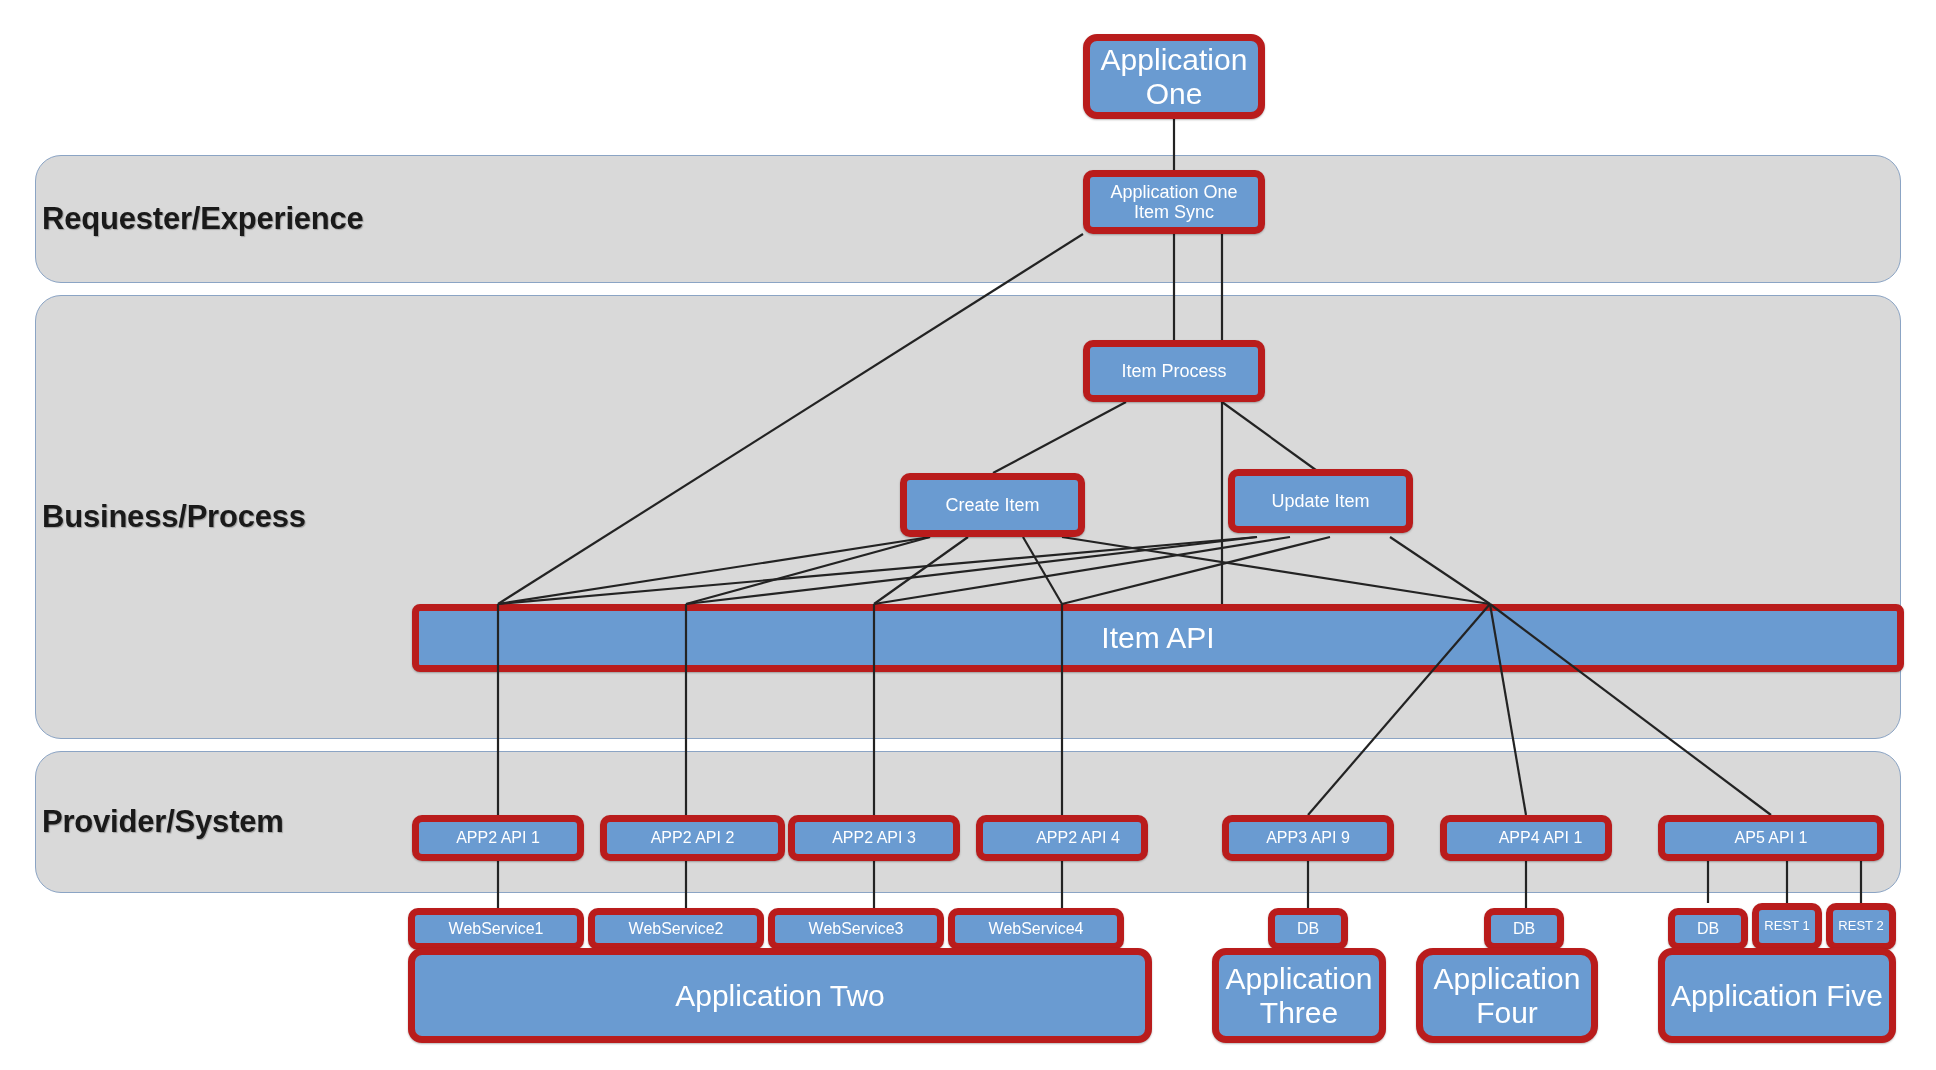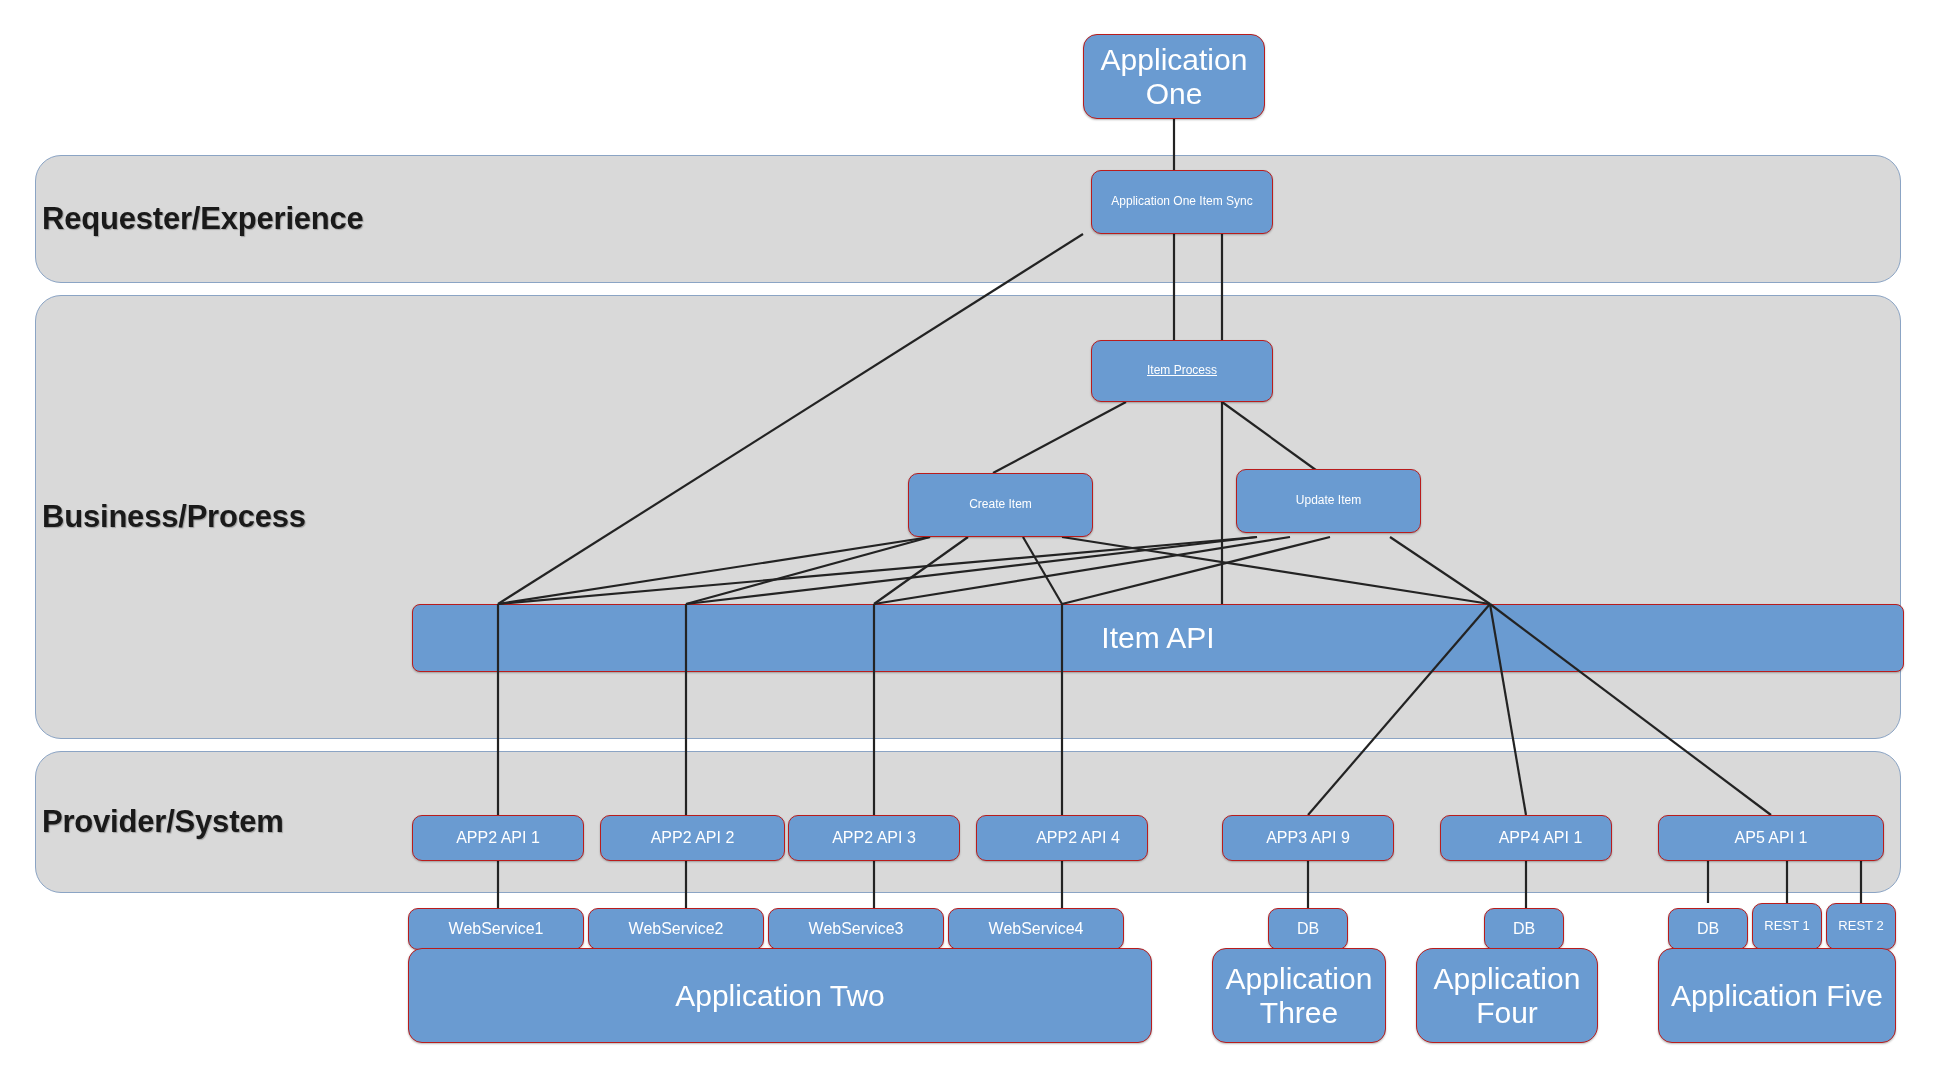--- a/index.html
+++ b/index.html
@@ -32,35 +32,35 @@
     color: #1a1a1a;
     letter-spacing: -0.2px;
     white-space: nowrap;
     transform: translateY(-50%);
     text-shadow: 1px 1px 1px rgba(0,0,0,0.25);
   }
   
   .node {
     position: absolute;
     background: #6a9bd1;
-    border: 1px solid #b91c1c;
+    border: 7px solid #b91c1c;
     border-radius: 10px;
     box-sizing: border-box;
     display: flex;
     align-items: center;
     justify-content: center;
     text-align: center;
     color: #ffffff;
     line-height: 1.12;
     box-shadow: 0 1px 2px rgba(0,0,0,0.28);
     z-index: 5;
     padding: 0 4px;
   }
   .node.big  { font-size: 30px; border-radius: 14px; }
-  .node.med  { font-size: 12px; margin-left: 8px; }
+  .node.med  { font-size: 18px; }
   .node.sml  { font-size: 16px; }
   .node.tiny { font-size: 13px; }
   .node.bar  { font-size: 30px; border-radius: 8px; z-index: 3; }
   
   #wires {
     position: absolute;
     left: 0; top: 0;
     width: 1936px;
     height: 1070px;
     z-index: 4;
@@ -113,21 +113,21 @@
       <line x1="1308" y1="861" x2="1308" y2="908"></line>
       <line x1="1526" y1="861" x2="1526" y2="908"></line>
       <line x1="1708" y1="861" x2="1708" y2="903"></line>
       <line x1="1787" y1="861" x2="1787" y2="903"></line>
       <line x1="1861" y1="861" x2="1861" y2="903"></line>
     </svg>
 
   <div id="nodes-root">
       <div class="node big" style="left: 1083px; top: 34px; width: 182px; height: 85px;">Application One</div>
       <div class="node med" style="left: 1083px; top: 170px; width: 182px; height: 64px;">Application One Item Sync</div>
-      <div class="node med" style="left: 1083px; top: 340px; width: 182px; height: 62px; text-decoration: underline;">Item Process</div>
+      <div class="node med" style="left: 1083px; top: 340px; width: 182px; height: 62px;">Item Process</div>
       <div class="node med" style="left: 900px; top: 473px; width: 185px; height: 64px;">Create Item</div>
       <div class="node med" style="left: 1228px; top: 469px; width: 185px; height: 64px;">Update Item</div>
       <div class="node bar" style="left: 412px; top: 604px; width: 1492px; height: 68px;">Item API</div>
       <div class="node sml" style="left: 412px; top: 815px; width: 172px; height: 46px;">APP2 API 1</div>
       <div class="node sml" style="left: 600px; top: 815px; width: 185px; height: 46px;">APP2 API 2</div>
       <div class="node sml" style="left: 788px; top: 815px; width: 172px; height: 46px;">APP2 API 3</div>
       <div class="node sml" style="left: 976px; top: 815px; width: 172px; height: 46px; padding-left: 36px;">APP2 API 4</div>
       <div class="node sml" style="left: 1222px; top: 815px; width: 172px; height: 46px;">APP3 API 9</div>
       <div class="node sml" style="left: 1440px; top: 815px; width: 172px; height: 46px; padding-left: 33px;">APP4 API 1</div>
       <div class="node sml" style="left: 1658px; top: 815px; width: 226px; height: 46px;">AP5 API 1</div>

